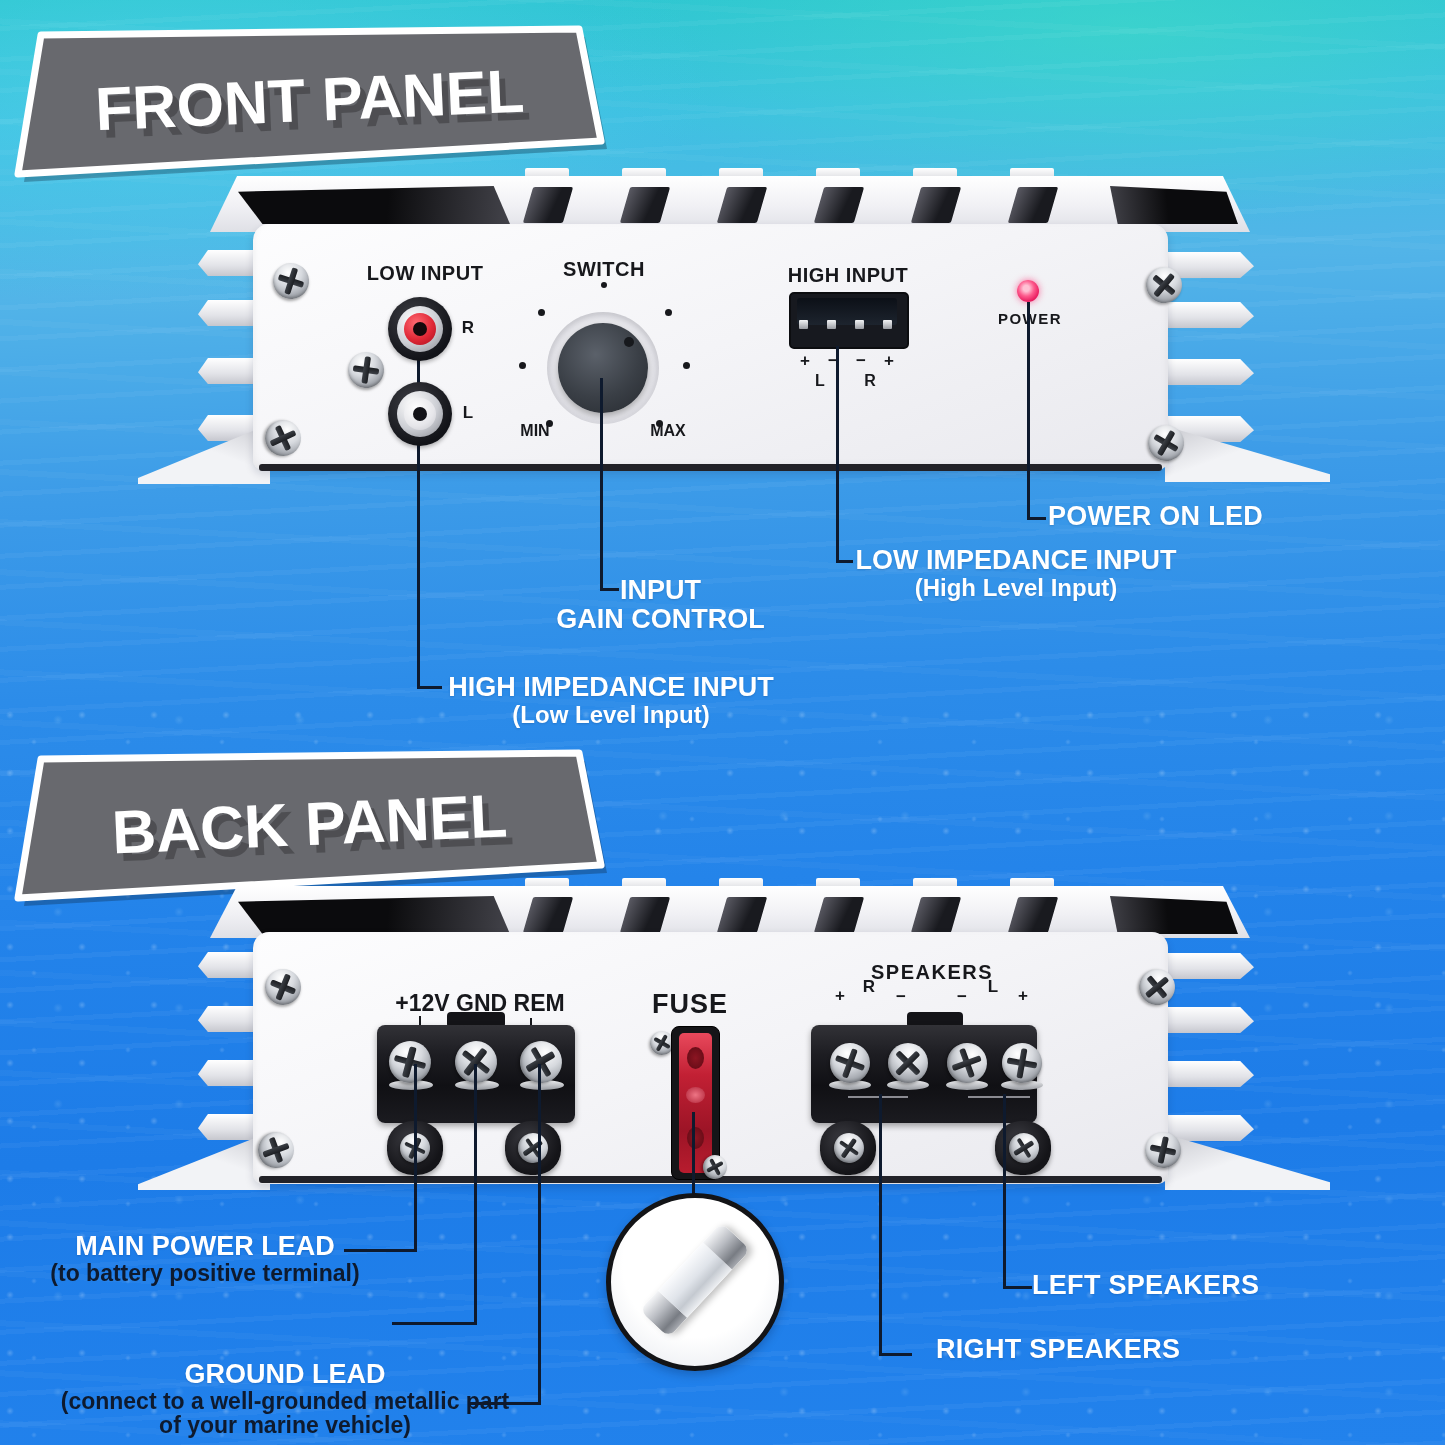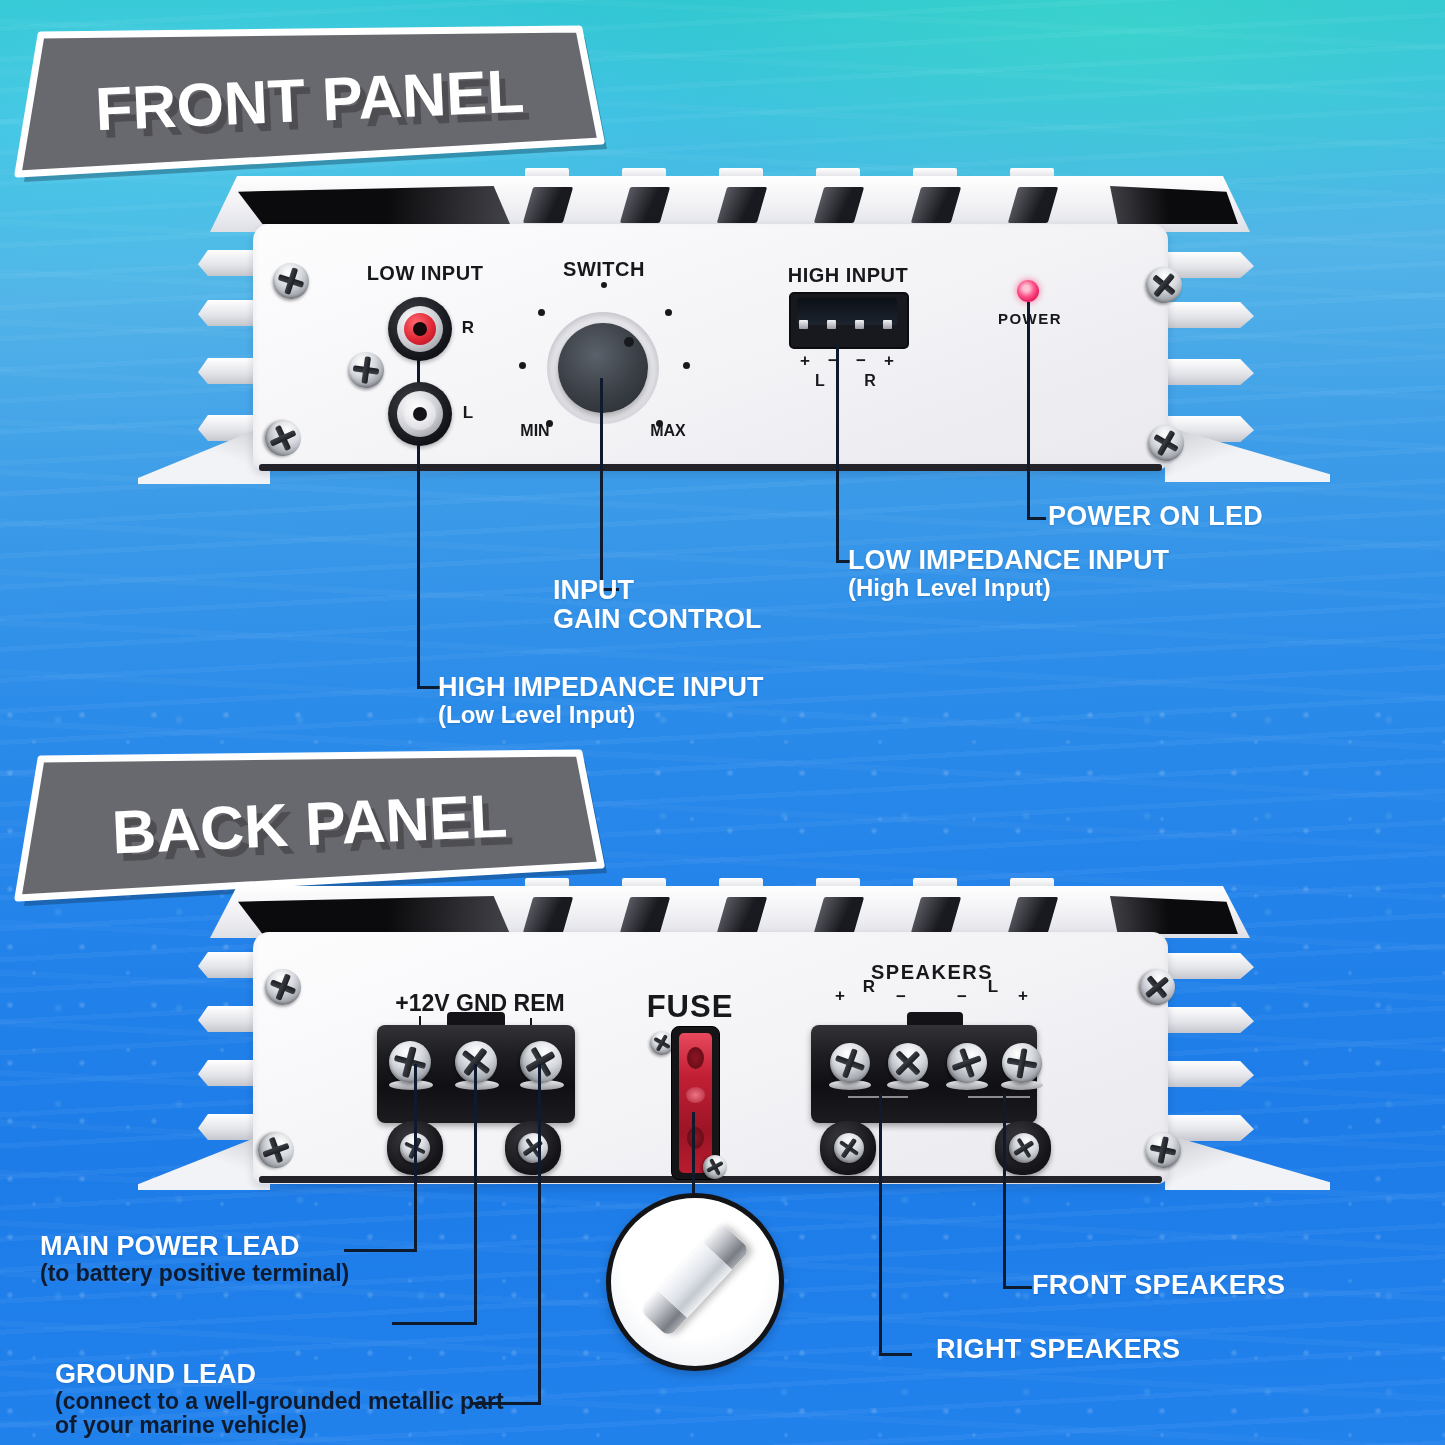--- a/index.html
+++ b/index.html
@@ -69,21 +69,21 @@
   .conn-pin{position:absolute;width:9px;height:9px;background:linear-gradient(#f2f3f5,#9a9da3);border-radius:1px;}
   .led{position:absolute;width:22px;height:22px;border-radius:50%;
     background:radial-gradient(circle at 42% 38%, #ffc1d4 0 16%, #fd5b8d 42%, #e81a5e 72%, #c00f4a);
     box-shadow:0 0 7px rgba(250,40,110,.65);}
   
   .cl-lb{position:absolute;border-left:3px solid #0e1a2e;border-bottom:3px solid #0e1a2e;}
   .cl-rb{position:absolute;border-right:3px solid #0e1a2e;border-bottom:3px solid #0e1a2e;}
   .cl-v{position:absolute;width:3px;background:#0e1a2e;}
   .wlabel{position:absolute;color:#ffffff;font-weight:800;font-size:27px;line-height:29px;white-space:nowrap;
     letter-spacing:.3px;text-shadow:0 1px 2px rgba(0,30,70,.18);}
-  .wblock{position:absolute;text-align:left;color:#ffffff;font-weight:800;text-shadow:0 1px 2px rgba(0,30,70,.18);}
+  .wblock{position:absolute;text-align:center;color:#ffffff;font-weight:800;text-shadow:0 1px 2px rgba(0,30,70,.18);}
   .wtitle{font-size:27px;line-height:29px;white-space:nowrap;}
   .wsub{font-size:24px;line-height:26px;white-space:nowrap;}
   .dsub{color:#0e1a2e;font-weight:700;font-size:23px;line-height:24px;white-space:nowrap;text-shadow:none;}
   
   .tblock{position:absolute;background:linear-gradient(180deg,#323237 0,#1d1d22 30%,#101014 62%,#1b1b20);
     border-radius:8px;box-shadow:0 3px 6px rgba(0,0,0,.35);}
   .tsep{position:absolute;width:13px;background:linear-gradient(90deg,#0a0a0c,#30303 6 50%,#0a0a0c);}
   .washer{position:absolute;height:10px;border-radius:50%;background:linear-gradient(#f0f1f3,#96999f);}
   .foot{position:absolute;width:56px;height:54px;border-radius:46%;
     background:radial-gradient(circle at 40% 35%, #3b3b41, #141418 68%);box-shadow:0 3px 5px rgba(0,0,0,.35);}
@@ -255,21 +255,21 @@
 
   <div class="screw" style="left:265px;top:969px;width:36px;height:36px;transform:rotate(22deg)"></div>
   <div class="screw" style="left:1139px;top:969px;width:36px;height:36px;transform:rotate(50deg)"></div>
   <div class="screw" style="left:258px;top:1132px;width:36px;height:36px;transform:rotate(70deg)"></div>
   <div class="screw" style="left:1145px;top:1132px;width:36px;height:36px;transform:rotate(12deg)"></div>
 
   <div class="plabel" style="left:395px;top:990px;width:170px;font-size:23px;letter-spacing:0">+12V GND REM</div>
   <div class="tick" style="left:419px;top:1016px;height:22px"></div>
   <div class="tick" style="left:476px;top:1018px;height:22px"></div>
   <div class="tick" style="left:530px;top:1018px;height:22px"></div>
-  <div class="plabel" style="left:640px;top:989px;width:100px;font-size:31px;letter-spacing:1px">FUSE</div>
+  <div class="plabel" style="left:640px;top:989px;width:100px;font-size:27px;letter-spacing:1px">FUSE</div>
   <div class="plabel" style="left:862px;top:961px;width:140px;letter-spacing:1.5px">SPEAKERS</div>
   <div class="small-black" style="left:829px;top:986px;width:22px;font-size:17px">+</div>
   <div class="small-black" style="left:858px;top:977px;width:22px;font-size:17px">R</div>
   <div class="small-black" style="left:890px;top:987px;width:22px;font-size:17px">−</div>
   <div class="small-black" style="left:951px;top:987px;width:22px;font-size:17px">−</div>
   <div class="small-black" style="left:982px;top:977px;width:22px;font-size:17px">L</div>
   <div class="small-black" style="left:1012px;top:986px;width:22px;font-size:17px">+</div>
 
   <div class="tab" style="left:447px;top:1012px;width:58px"></div>
   <div class="tblock" style="left:377px;top:1025px;width:198px;height:98px">
@@ -334,15 +334,15 @@
 
   <div class="wblock" style="left:40px;top:1232px;width:330px">
     <div class="wtitle">MAIN POWER LEAD</div>
     <div class="dsub">(to battery positive terminal)</div>
   </div>
   <div class="wblock" style="left:55px;top:1360px;width:460px">
     <div class="wtitle">GROUND LEAD</div>
     <div class="dsub">(connect to a well-grounded metallic part</div>
     <div class="dsub">of your marine vehicle)</div>
   </div>
-  <div class="wlabel" style="left:1032px;top:1271px">FRONT SPEAKERS</div>
+  <div class="wlabel" style="left:1032px;top:1271px">LEFT SPEAKERS</div>
   <div class="wlabel" style="left:936px;top:1335px">RIGHT SPEAKERS</div>
 </div>
 
 </body></html>

